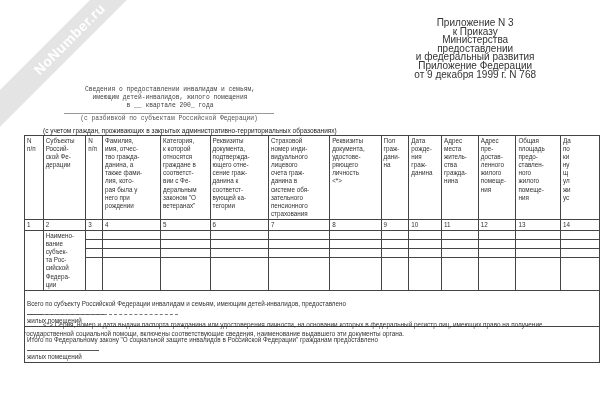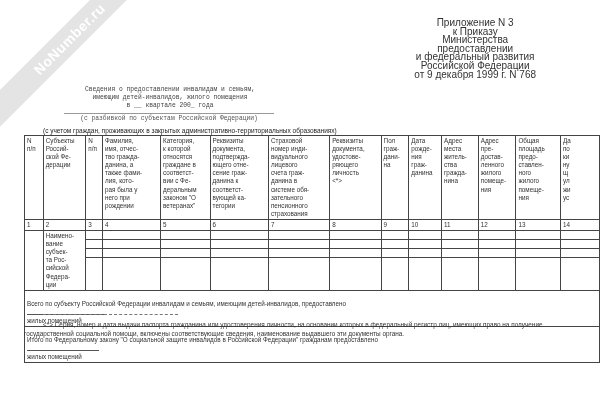--- a/index.html
+++ b/index.html
@@ -34,21 +34,21 @@
       <span>NoNumber.ru</span>
     </div>
 </div>
 
 <div class="appendix">
   <div>Приложение N 3</div>
   <div>к Приказу</div>
   <div>Министерства</div>
   <div>предоставлении</div>
   <div>и федеральный развития</div>
-  <div>Российской Федерации</div>
+  <div>Приложение Федерации</div>
   <div>от 9 декабря 1999 г. N 768</div>
 </div>
 
 <div class="title">
   <div>Сведения о предоставлении инвалидам и семьям,</div>
   <div>имеющим детей-инвалидов, жилого помещения</div>
   <div>в __ квартале 200_ года</div>
 </div>
 <div class="subtitle-line"></div>
 <div class="subtitle">(с разбивкой по субъектам Российской Федерации)</div>

